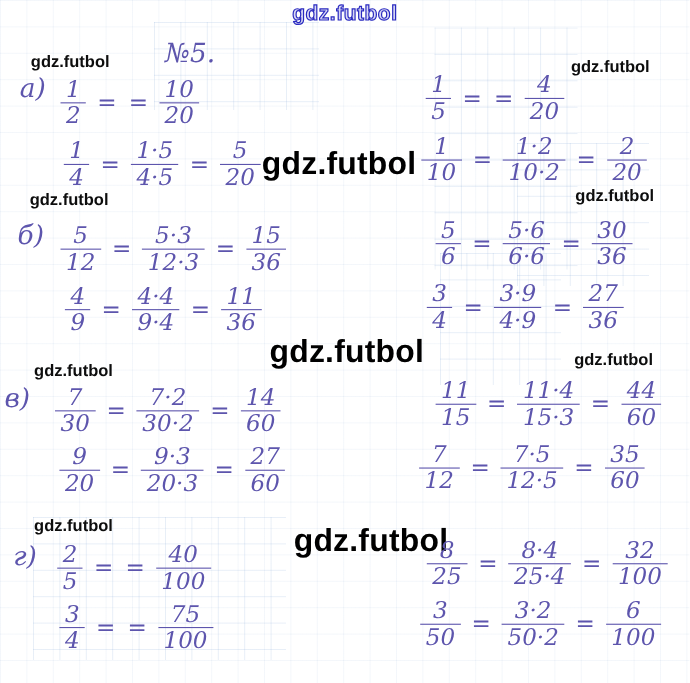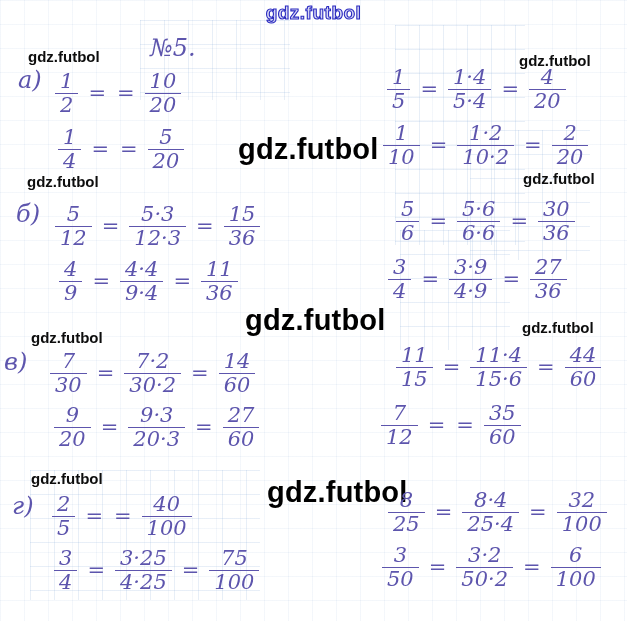--- a/index.html
+++ b/index.html
@@ -93,36 +93,36 @@
         <span class="num">10</span>
         <span class="den">20</span>
       </span>
     </div>
   <div class="eq" style="left:58px;top:126px;">
       <span class="frac">
         <span class="num">1</span>
         <span class="den">4</span>
       </span>
       <span class="eq-sign">=</span>
+      <span class="frac">
+        <span class="num">1·5</span>
+        <span class="den">4·5</span>
+      </span>
       <span class="eq-sign">=</span>
       <span class="frac">
         <span class="num">5</span>
         <span class="den">20</span>
       </span>
     </div>
   <div class="eq" style="left:387px;top:66px;">
       <span class="frac">
         <span class="num">1</span>
         <span class="den">5</span>
       </span>
       <span class="eq-sign">=</span>
-      <span class="frac">
-        <span class="num">1·4</span>
-        <span class="den">5·4</span>
-      </span>
       <span class="eq-sign">=</span>
       <span class="frac">
         <span class="num">4</span>
         <span class="den">20</span>
       </span>
     </div>
   <div class="eq" style="left:383px;top:122px;">
       <span class="frac">
         <span class="num">1</span>
         <span class="den">10</span>
@@ -237,34 +237,38 @@
       </span>
     </div>
   <div class="eq" style="left:396px;top:344px;">
       <span class="frac">
         <span class="num">11</span>
         <span class="den">15</span>
       </span>
       <span class="eq-sign">=</span>
       <span class="frac">
         <span class="num">11·4</span>
-        <span class="den">15·6</span>
+        <span class="den">15·3</span>
       </span>
       <span class="eq-sign">=</span>
       <span class="frac">
         <span class="num">44</span>
         <span class="den">60</span>
       </span>
     </div>
   <div class="eq" style="left:381px;top:402px;">
       <span class="frac">
         <span class="num">7</span>
         <span class="den">12</span>
       </span>
       <span class="eq-sign">=</span>
+      <span class="frac">
+        <span class="num">7·5</span>
+        <span class="den">12·5</span>
+      </span>
       <span class="eq-sign">=</span>
       <span class="frac">
         <span class="num">35</span>
         <span class="den">60</span>
       </span>
     </div>
 
   <div class="eq" style="left:52px;top:493px;">
       <span class="frac">
         <span class="num">2</span>
@@ -276,24 +280,20 @@
         <span class="num">40</span>
         <span class="den">100</span>
       </span>
     </div>
   <div class="eq" style="left:54px;top:547px;">
       <span class="frac">
         <span class="num">3</span>
         <span class="den">4</span>
       </span>
       <span class="eq-sign">=</span>
-      <span class="frac">
-        <span class="num">3·25</span>
-        <span class="den">4·25</span>
-      </span>
       <span class="eq-sign">=</span>
       <span class="frac">
         <span class="num">75</span>
         <span class="den">100</span>
       </span>
     </div>
   <div class="eq" style="left:388px;top:489px;">
       <span class="frac">
         <span class="num">8</span>
         <span class="den">25</span>

